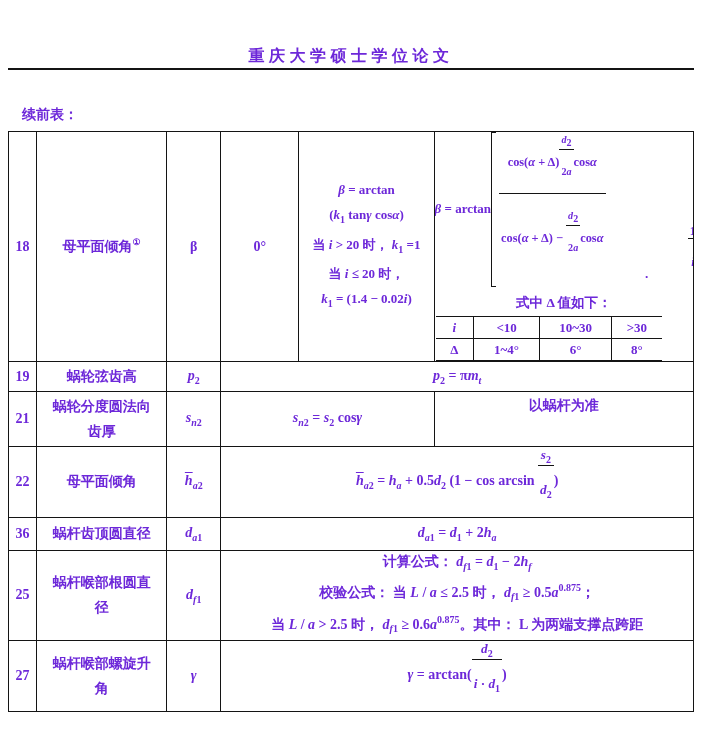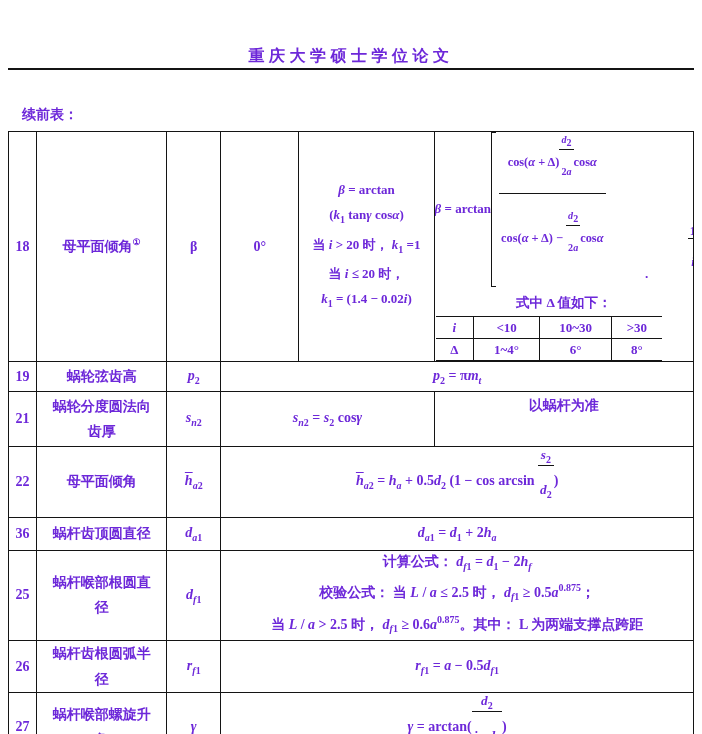--- a/index.html
+++ b/index.html
@@ -163,26 +163,20 @@
         <td class="c-num">25</td>
         <td class="c-name">蜗杆喉部根圆直<br>径</td>
         <td class="c-sym"><i>d</i><sub><i>f</i>1</sub></td>
         <td class="c-lines" colspan="3">
           <div class="ln">计算公式： <i>d</i><sub><i>f</i>1</sub> = <i>d</i><sub>1</sub> − 2<i>h</i><sub><i>f</i></sub></div>
           <div class="ln">校验公式： 当 <i>L</i> / <i>a</i> ≤ 2.5 时， <i>d</i><sub><i>f</i>1</sub> ≥ 0.5<i>a</i><sup>0.875</sup>；</div>
           <div class="ln">当 <i>L</i> / <i>a</i> &gt; 2.5 时， <i>d</i><sub><i>f</i>1</sub> ≥ 0.6<i>a</i><sup>0.875</sup>。其中： L 为两端支撑点跨距</div>
         </td>
       </tr>
 
-      <tr class="tr26">
-        <td class="c-num">26</td>
-        <td class="c-name">蜗杆齿根圆弧半<br>径</td>
-        <td class="c-sym"><i>r</i><sub><i>f</i>1</sub></td>
-        <td class="c-fml" colspan="3"><i>r</i><sub><i>f</i>1</sub> = <i>a</i> − 0.5<i>d</i><sub><i>f</i>1</sub></td>
-      </tr>
 
       <tr class="tr27">
         <td class="c-num">27</td>
         <td class="c-name">蜗杆喉部螺旋升<br>角</td>
         <td class="c-sym"><i>γ</i></td>
         <td class="c-fml" colspan="3"><i>γ</i> = arctan(<span class="fr"><span class="n"><i>d</i><sub>2</sub></span><span class="d"><i>i</i> · <i>d</i><sub>1</sub></span></span>)</td>
       </tr>
 
     </tbody>
   </table>

